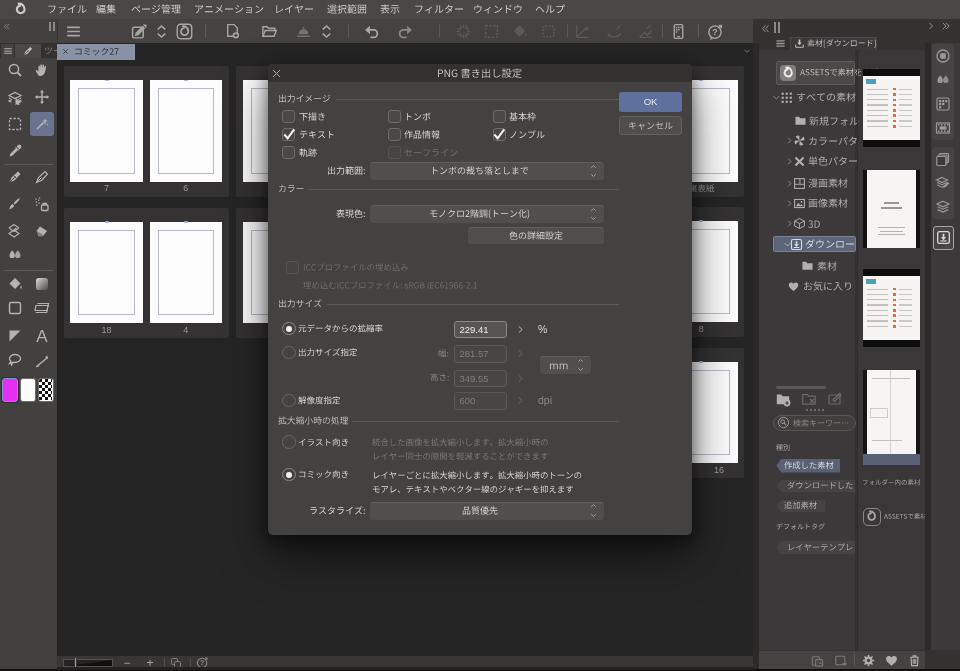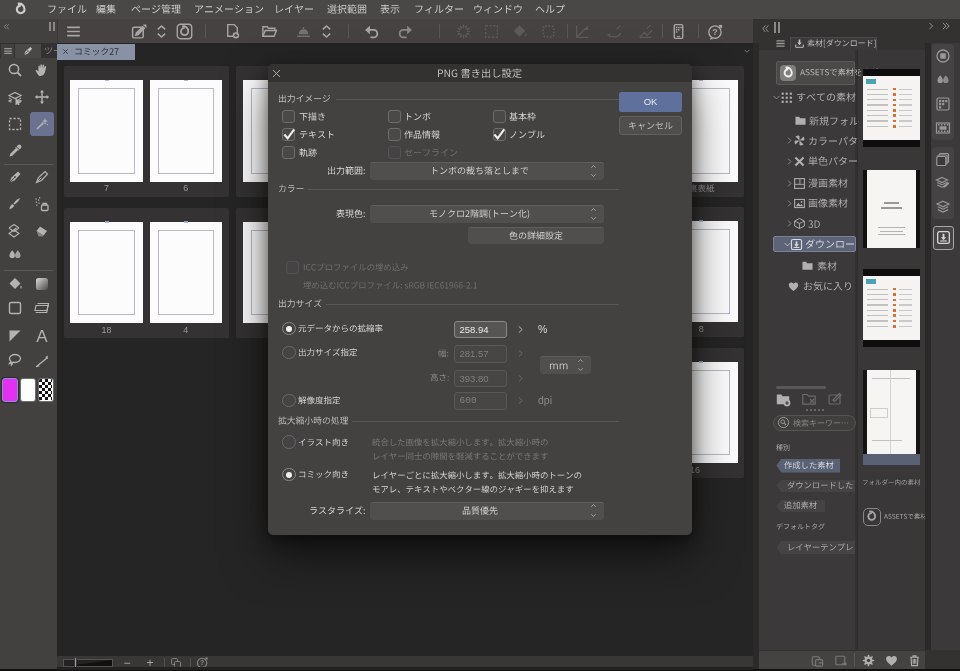--- a/index.html
+++ b/index.html
@@ -460,21 +460,21 @@
 <div style="position:absolute;left:699.2px;top:220.4px;width:4px;height:1.6px;background:#9fb0d6;opacity:.85"></div>
 <div style="position:absolute;top:323.1px;font-size:9.0px;line-height:13.5px;color:#9a9897;white-space:pre;left:701.2px;transform:translateX(-50%);">8</div>
 <div style="position:absolute;left:578.9px;top:347.6px;width:165.5px;height:130.5px;background:#343233;border-radius:2px"></div>
 <div style="position:absolute;left:585.7px;top:361.6px;width:72.5px;height:101.5px;background:#fcfcfc"></div>
 <div style="position:absolute;left:593.7px;top:369.6px;width:56.5px;height:85.5px;border:1px solid #b9b9c9"></div>
 <div style="position:absolute;left:619.9px;top:361.2px;width:4px;height:1.6px;background:#9fb0d6;opacity:.85"></div>
 <div style="position:absolute;top:463.9px;font-size:9.0px;line-height:13.5px;color:#9a9897;white-space:pre;left:621.9px;transform:translateX(-50%);">17</div>
 <div style="position:absolute;left:665.0px;top:361.6px;width:72.5px;height:101.5px;background:#fcfcfc"></div>
 <div style="position:absolute;left:673.0px;top:369.6px;width:56.5px;height:85.5px;border:1px solid #b9b9c9"></div>
 <div style="position:absolute;left:699.2px;top:361.2px;width:4px;height:1.6px;background:#9fb0d6;opacity:.85"></div>
-<div style="position:absolute;top:463.9px;font-size:9.0px;line-height:13.5px;color:#9a9897;white-space:pre;left:695px;transform:translateX(-50%);">16</div>
+<div style="position:absolute;top:463.9px;font-size:9.0px;line-height:13.5px;color:#9a9897;white-space:pre;left:719px;transform:translateX(-50%);">16</div>
 <div style="position:absolute;left:57px;top:656px;width:696px;height:13.5px;background:#393736"></div>
 <div style="position:absolute;left:62.8px;top:658.8px;width:50px;height:8.5px;background:#242222;border:1px solid #55534f">
     <svg width="48" height="6.5" viewBox="0 0 48 6.5">
       <path fill="#11100f" d="M0 6.5 48 0v6.5z"></path>
     </svg>
   </div>
 <div style="position:absolute;left:74px;top:656.5px;width:3px;height:12.5px;background:#9c9a99;border:1px solid #3a3838"></div>
 <div style="position:absolute;top:654.0px;font-size:12.0px;line-height:18.0px;color:#a8a6a5;white-space:pre;left:127.0px;transform:translateX(-50%);">−</div>
 <div style="position:absolute;top:654.0px;font-size:12.0px;line-height:18.0px;color:#a8a6a5;white-space:pre;left:150.0px;transform:translateX(-50%);">+</div>
 <div style="position:absolute;left:164px;top:658px;width:1px;height:10px;background:#514f4e"></div>
@@ -1303,21 +1303,21 @@
         <use href="#q157" x="4000"></use>
         <use href="#q158" x="5000"></use>
         <use href="#q57" x="6000"></use>
         <use href="#q105" x="7000"></use>
         <use href="#q107" x="8000"></use>
         <use href="#q159" x="9000"></use>
       </g>
     </svg>
   </div>
 <div style="position:absolute;left:454.0px;top:320.5px;width:52.5px;height:17.5px;background:#575554;border:1px solid #8a8887;border-radius:3px"></div>
-<div style="position:absolute;top:322.6px;font-size:9.5px;line-height:14.2px;color:#eceaea;white-space:pre;left:459.5px;">258.94</div>
+<div style="position:absolute;top:322.6px;font-size:9.5px;line-height:14.2px;color:#eceaea;white-space:pre;left:459.5px;">229.41</div>
 <svg style="position:absolute;left:515.5px;top:324.5px" width="9" height="9" viewBox="0 0 16 16" fill="none">
     <path stroke="#c2c0bf" stroke-width="1.6" fill="none" d="M5 2.5 11 8l-6 5.5"></path>
   </svg>
 <div style="position:absolute;top:321.6px;font-size:10.5px;line-height:15.8px;color:#d8d6d5;white-space:pre;left:538.0px;">%</div>
 <div style="position:absolute;left:282.0px;top:345.8px;width:13.5px;height:13.5px;background:#454343;border:1.5px solid #6a6867;border-radius:50%"></div>
 <div style="position:absolute;left:298.0px;top:348.4px;height:11px;line-height:0">
     <svg class="jt" width="59.5" height="10.6" viewBox="0 0 59.5 10.6" style="overflow:visible">
       <g fill="#dedcdb" transform="translate(0,7.48) scale(0.008500,-0.008500)">
         <use href="#q99" x="0"></use>
         <use href="#q102" x="1000"></use>
@@ -1360,38 +1360,38 @@
 <div style="position:absolute;left:429.6px;top:373.4px;height:11px;line-height:0">
     <svg class="jt" width="19.4" height="10.6" viewBox="0 0 19.4 10.6" style="overflow:visible">
       <g fill="#8a8887" transform="translate(0,7.48) scale(0.008500,-0.008500)">
         <use href="#q163" x="0"></use>
         <use href="#q52" x="1000"></use>
         <use href="#q126" x="2000"></use>
       </g>
     </svg>
   </div>
 <div style="position:absolute;left:454.0px;top:369.5px;width:52.5px;height:17.5px;background:#484645;border:1px solid #5a5857;border-radius:3px"></div>
-<div style="position:absolute;top:371.6px;font-size:9.5px;line-height:14.2px;color:#807e7d;white-space:pre;left:459.5px;">393.80</div>
+<div style="position:absolute;top:371.6px;font-size:9.5px;line-height:14.2px;color:#807e7d;white-space:pre;left:459.5px;">349.55</div>
 <svg style="position:absolute;left:515.5px;top:373.5px" width="9" height="9" viewBox="0 0 16 16" fill="none">
     <path stroke="#6f6d6c" stroke-width="1.6" fill="none" d="M5 2.5 11 8l-6 5.5"></path>
   </svg>
 <div style="position:absolute;left:282.0px;top:393.8px;width:13.5px;height:13.5px;background:#454343;border:1.5px solid #6a6867;border-radius:50%"></div>
 <div style="position:absolute;left:298.0px;top:396.4px;height:11px;line-height:0">
     <svg class="jt" width="42.5" height="10.6" viewBox="0 0 42.5 10.6" style="overflow:visible">
       <g fill="#dedcdb" transform="translate(0,7.48) scale(0.008500,-0.008500)">
         <use href="#q164" x="0"></use>
         <use href="#q68" x="1000"></use>
         <use href="#q165" x="2000"></use>
         <use href="#q160" x="3000"></use>
         <use href="#q101" x="4000"></use>
       </g>
     </svg>
   </div>
 <div style="position:absolute;left:454.0px;top:392.0px;width:52.5px;height:17.5px;background:#484645;border:1px solid #5a5857;border-radius:3px"></div>
-<div style="position:absolute;top:394.1px;font-size:9.5px;line-height:14.2px;color:#807e7d;white-space:pre;left:459.5px;font-family:Liberation Mono, monospace;">600</div>
+<div style="position:absolute;top:394.1px;font-size:9.5px;line-height:14.2px;color:#807e7d;white-space:pre;left:459.5px;">600</div>
 <svg style="position:absolute;left:515.5px;top:396.0px" width="9" height="9" viewBox="0 0 16 16" fill="none">
     <path stroke="#6f6d6c" stroke-width="1.6" fill="none" d="M5 2.5 11 8l-6 5.5"></path>
   </svg>
 <div style="position:absolute;top:393.1px;font-size:10.5px;line-height:15.8px;color:#8a8887;white-space:pre;left:538.0px;">dpi</div>
 <div style="position:absolute;left:282.0px;top:435.2px;width:13.5px;height:13.5px;background:#454343;border:1.5px solid #6a6867;border-radius:50%"></div>
 <div style="position:absolute;left:298.0px;top:437.9px;height:11px;line-height:0">
     <svg class="jt" width="51.0" height="10.6" viewBox="0 0 51.0 10.6" style="overflow:visible">
       <g fill="#dedcdb" transform="translate(0,7.48) scale(0.008500,-0.008500)">
         <use href="#q2" x="0"></use>
         <use href="#q62" x="1000"></use>

